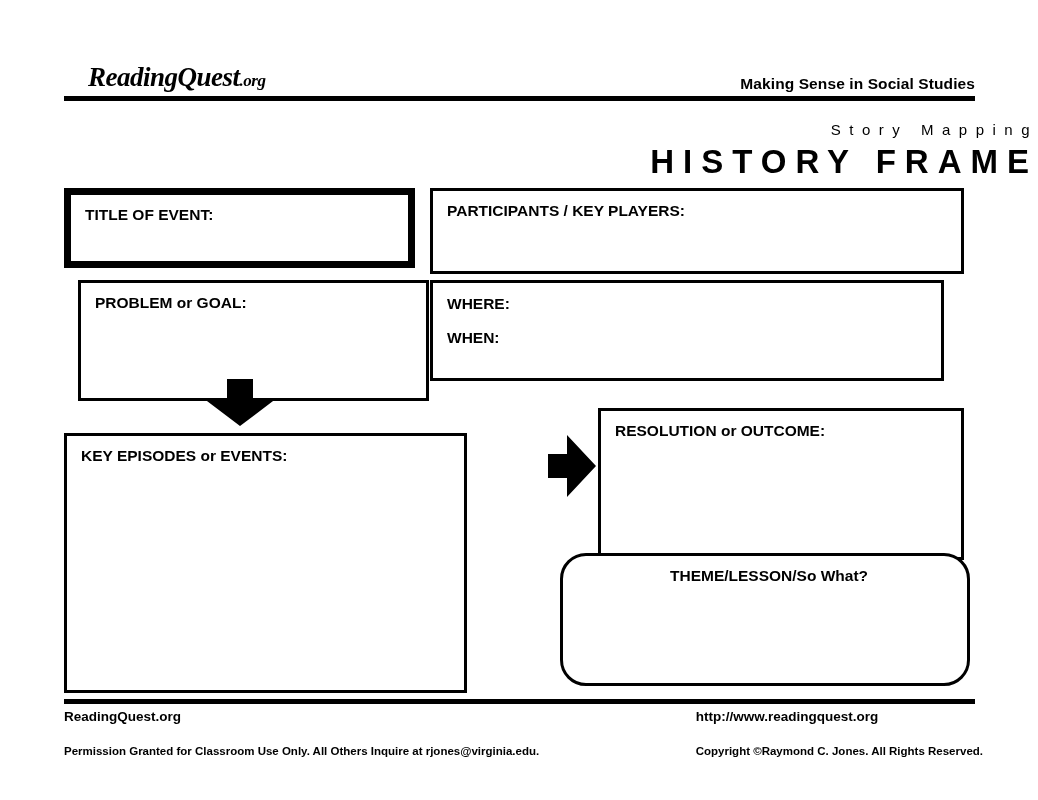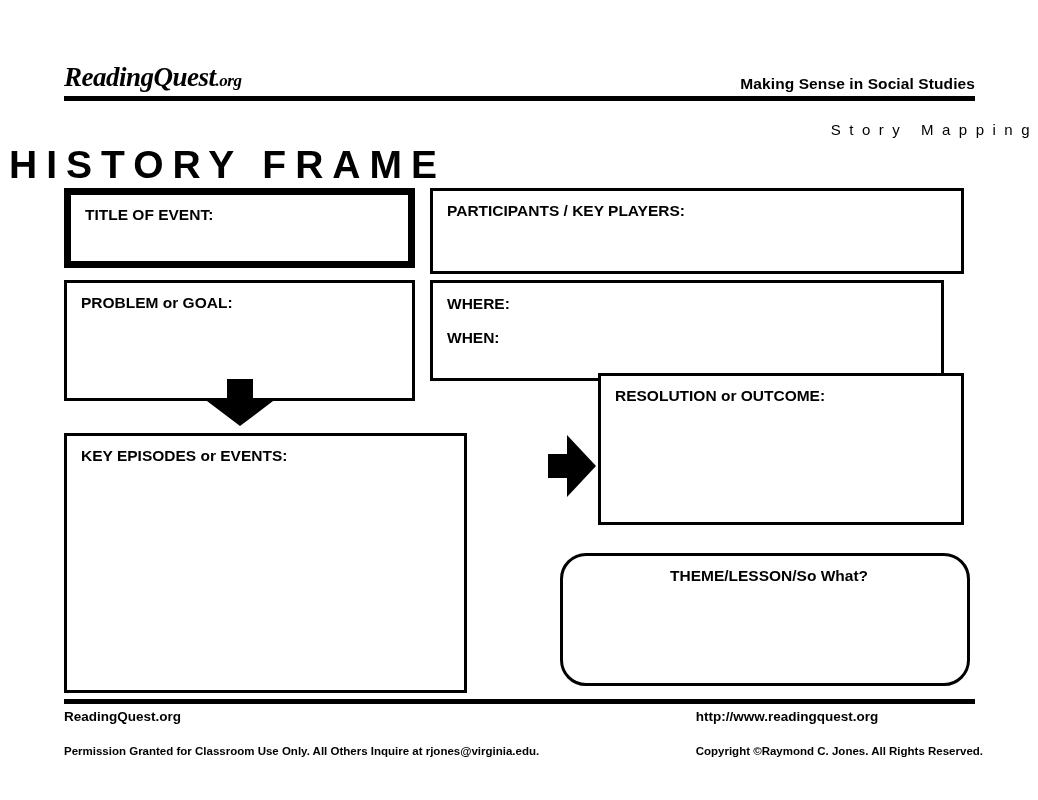--- a/index.html
+++ b/index.html
@@ -26,21 +26,21 @@
     left: 64px;
     top: 64px;
     font-family: "Liberation Serif", serif;
     font-style: italic;
     font-weight: bold;
     font-size: 27px;
     letter-spacing: -0.5px;
     white-space: nowrap;
     line-height: 1;
   }
-  #header-logo .big { font-size: 27px; }
+  #header-logo .big { font-size: 27px; margin-left: 24px; }
   #header-logo .small { font-size: 17px; }
 
   #header-tagline {
     position: absolute;
     right: 63px;
     top: 76px;
     font-family: "Liberation Sans", sans-serif;
     font-weight: bold;
     font-size: 15.5px;
     letter-spacing: 0.1px;
@@ -69,22 +69,22 @@
     font-weight: normal;
     letter-spacing: 8.5px;
     text-indent: 8.5px;
     line-height: 1;
   }
   #maintitle {
     position: absolute;
     left: 0;
     top: 145px;
     width: 1038px;
-    text-align: left;
-    font-size: 39px;
+    text-align: right;
+    font-size: 33px;
     font-weight: bold;
     letter-spacing: 9px;
     text-indent: 9px;
     line-height: 1.05;
   }
 
   
   .fbox {
     position: absolute;
     background: #ffffff;
@@ -100,24 +100,24 @@
     font-size: 15.5px;
     line-height: 1;
     white-space: nowrap;
   }
   .box-label.l-left { left: 14px; top: 12px; }
   .box-label.l-center { left: 0; right: 0; top: 12px; text-align: center; margin-left: 8px; }
 
   
   #box-title          { left: 64px;  top: 188px; width: 351px; height: 80px; }
   #box-participants   { left: 430px; top: 188px; width: 534px; height: 86px; }
-  #box-problem        { left: 64px;  top: 280px; width: 351px; height: 121px; padding-left: 24px; }
+  #box-problem        { left: 78px;  top: 280px; width: 351px; height: 121px; padding-left: 24px; }
   #box-wherewhen      { left: 430px; top: 280px; width: 514px; height: 101px; }
   #box-episodes       { left: 64px;  top: 433px; width: 403px; height: 260px; }
-  #box-resolution     { left: 598px; top: 373px; width: 366px; height: 152px; }
+  #box-resolution     { left: 598px; top: 408px; width: 366px; height: 152px; }
   #box-theme          { left: 560px; top: 553px; width: 410px; height: 133px; }
 
   #label-where { left: 14px; top: 13px; }
   #label-when  { left: 14px; top: 47px; }
 
   
   #arrow-down {
     position: absolute;
     left: 203px;
     top: 379px;

